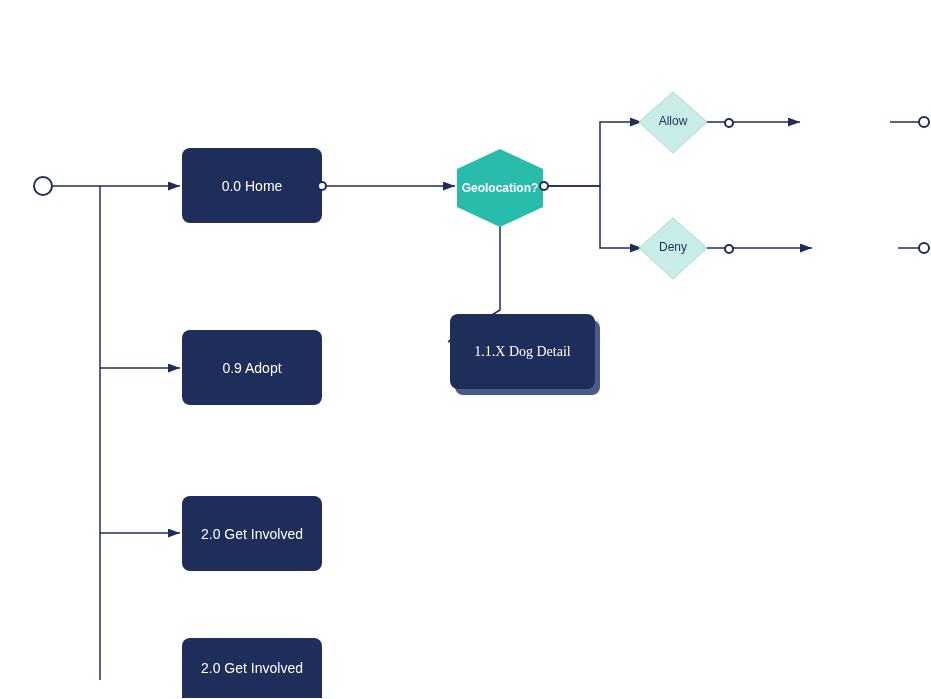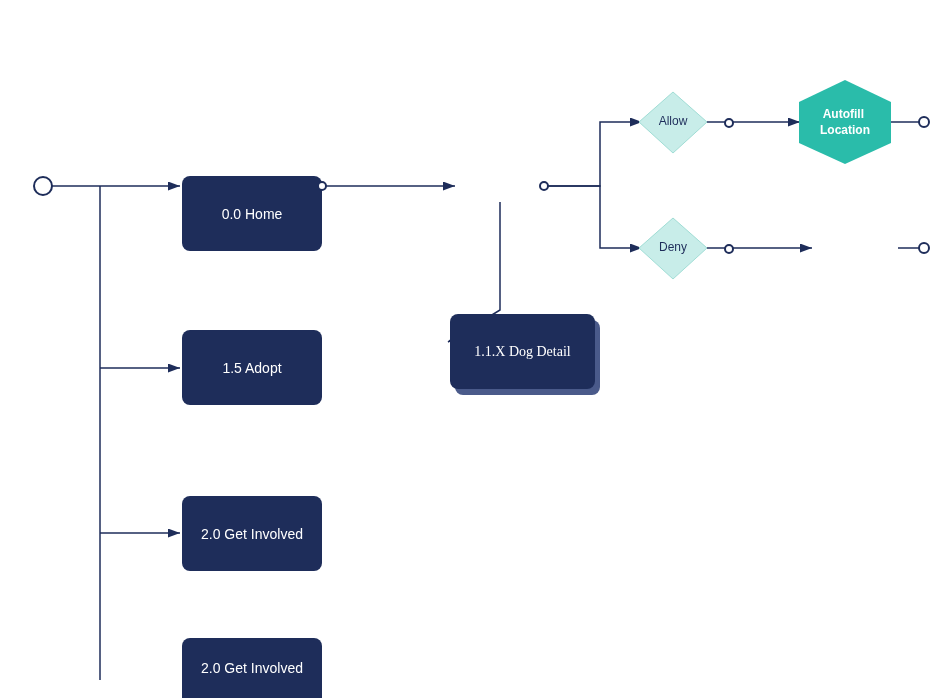--- a/index.html
+++ b/index.html
@@ -107,36 +107,42 @@
     <line x1="100" y1="368" x2="180" y2="368" stroke="#1e2d5a" stroke-width="1.5" marker-end="url(#arrowhead)"></line>
 
     <line x1="100" y1="533" x2="180" y2="533" stroke="#1e2d5a" stroke-width="1.5" marker-end="url(#arrowhead)"></line>
 
     <polyline points="500,202 500,310 448,342" fill="none" stroke="#1e2d5a" stroke-width="1.5" marker-end="url(#arrowhead)"></polyline>
 
   </svg>
 
   <div class="start-circle" style="left: 33px; top: 176px;"></div>
 
-  <div class="node-rect node-dark" style="left: 182px; top: 148px; width: 140px; height: 75px; margin-top: 28px;">
+  <div class="node-rect node-dark" style="left: 182px; top: 148px; width: 140px; height: 75px;">
     <span>0.0 Home</span>
   </div>
 
   <div class="node-rect node-dark" style="left: 182px; top: 330px; width: 140px; height: 75px;">
-    <span>1.5 Adopt</span>
+    <span>0.9 Adopt</span>
   </div>
 
   <div class="node-rect node-dark" style="left: 182px; top: 496px; width: 140px; height: 75px;">
     <span>2.0 Get Involved</span>
   </div>
 
   <div class="node-rect node-dark" style="left: 182px; top: 638px; width: 140px; height: 60px; border-radius: 8px 8px 0 0;">
     <span>2.0 Get Involved</span>
   </div>
 
+  <div style="position:absolute; left:455px; top:147px; width:90px; height:82px;">
+    <svg viewBox="0 0 90 82" width="90" height="82">
+      <polygon points="45,2 88,22 88,60 45,80 2,60 2,22" fill="#2abcaa"></polygon>
+      <text x="45" y="42" text-anchor="middle" dominant-baseline="middle" fill="white" font-size="12" font-weight="600" font-family="Arial">Geolocation?</text>
+    </svg>
+  </div>
 
   <div style="position:absolute; left:455px; top:315px; width:145px; height:75px; border-radius:8px; background:#4a5a8a; top:320px;"></div>
   <div class="node-rect node-dark" style="left: 450px; top: 314px; width: 145px; height: 75px; font-family: Liberation Serif, serif;">
     <span>1.1.X Dog Detail</span>
   </div>
 
   <div style="position:absolute; left:637px; top:216px; width:72px; height:65px;">
     <svg viewBox="0 0 72 65" width="72" height="65">
       <polygon points="36,2 70,32 36,63 2,32" fill="#c8ede9" stroke="#a0ddd5" stroke-width="1"></polygon>
       <text x="36" y="32" text-anchor="middle" dominant-baseline="middle" fill="#1e2d5a" font-size="12" font-weight="500" font-family="Arial">Deny</text>
@@ -147,29 +153,20 @@
     <svg viewBox="0 0 72 65" width="72" height="65">
       <polygon points="36,2 70,32 36,63 2,32" fill="#c8ede9" stroke="#a0ddd5" stroke-width="1"></polygon>
       <text x="36" y="32" text-anchor="middle" dominant-baseline="middle" fill="#1e2d5a" font-size="12" font-weight="500" font-family="Arial">Allow</text>
     </svg>
   </div>
 
   <div class="connector-circle" style="left: 724px; top: 118px;"></div>
 
   <div class="connector-circle" style="left: 724px; top: 244px;"></div>
 
-  <div style="position:absolute; left:798px; top:78px; width:95px; height:88px;">
-    <svg viewBox="0 0 95 88" width="95" height="88">
-      <polygon points="47,2 93,24 93,65 47,86 1,65 1,24" fill="#2abcaa"></polygon>
-      <text x="47" y="43" text-anchor="middle" dominant-baseline="middle" fill="white" font-size="12" font-weight="600" font-family="Arial">
-        <tspan x="47" dy="-6">Autofill</tspan>
-        <tspan x="47" dy="16">Location</tspan>
-      </text>
-    </svg>
-  </div>
 
 
   <div class="end-circle" style="left: 918px; top: 116px;"></div>
   <div class="end-circle" style="left: 918px; top: 242px;"></div>
 
   <div class="connector-circle" style="left: 539px; top: 181px;"></div>
 
   <div class="connector-circle" style="left: 317px; top: 181px;"></div>
 
 </div>

